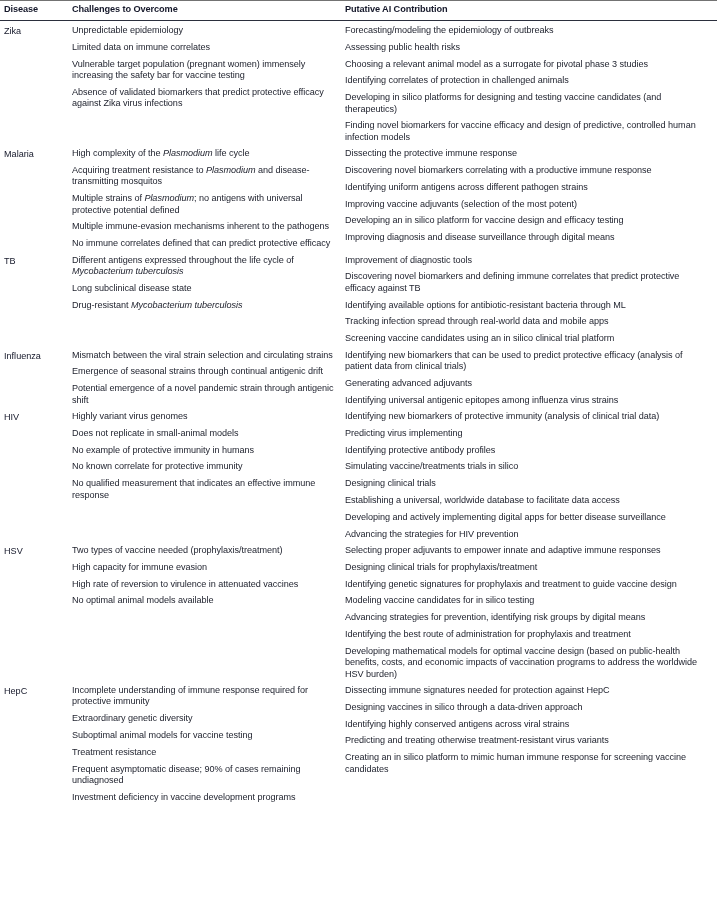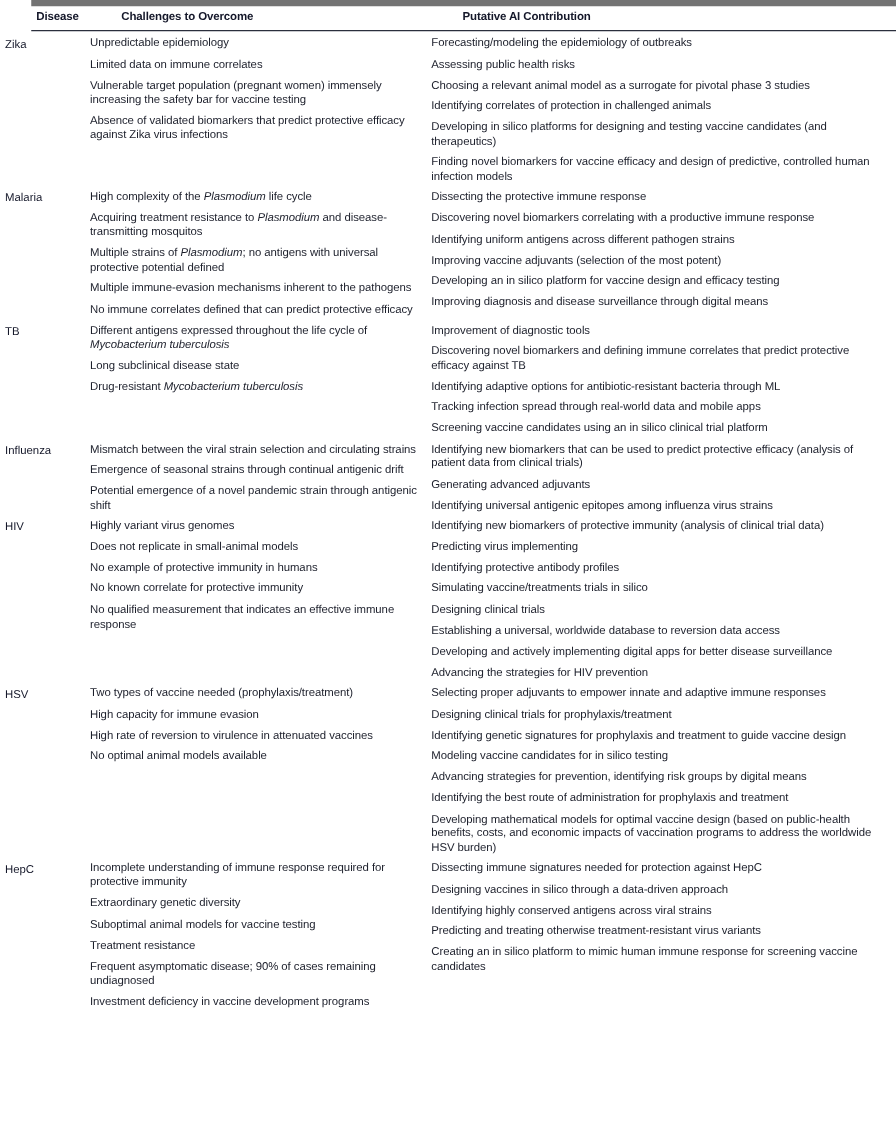--- a/index.html
+++ b/index.html
@@ -19,28 +19,27 @@
 
   #table-root {
     width: 717px;
     position: relative;
     box-sizing: border-box;
     padding: 0;
   }
 
   
   .thead {
-    border-top: 5px solid #737373;
+    border-top: 1px solid #737373;
     border-bottom: 1.6px solid #2b2f3d;
     display: flex;
     align-items: flex-start;
     padding: 2px 0 3px 0;
     height: 14px;
     box-sizing: content-box;
-    margin-left: 25px;
   }
   .th {
     font-weight: bold;
     font-size: 9.2px;
     line-height: 12px;
     letter-spacing: -0.01em;
     color: #15182a;
     white-space: nowrap;
   }
 
@@ -147,21 +146,21 @@
           <ul class="cell-list">
             <li>Different antigens expressed throughout the life cycle of <i>Mycobacterium tuberculosis</i></li>
             <li>Long subclinical disease state</li>
             <li>Drug-resistant <i>Mycobacterium tuberculosis</i></li>
           </ul>
         </div>
         <div class="col-ai">
           <ul class="cell-list">
             <li>Improvement of diagnostic tools</li>
             <li>Discovering novel biomarkers and defining immune correlates that predict protective efficacy against TB</li>
-            <li>Identifying adaptive options for antibiotic-resistant bacteria through ML</li>
+            <li>Identifying available options for antibiotic-resistant bacteria through ML</li>
             <li>Tracking infection spread through real-world data and mobile apps</li>
             <li>Screening vaccine candidates using an in silico clinical trial platform</li>
           </ul>
         </div>
       </div>
       <div class="disease-row">
         <div class="col-disease disease-name">Influenza</div>
         <div class="col-chal">
           <ul class="cell-list">
             <li>Mismatch between the viral strain selection and circulating strains</li>
@@ -188,21 +187,21 @@
             <li>No qualified measurement that indicates an effective immune response</li>
           </ul>
         </div>
         <div class="col-ai">
           <ul class="cell-list">
             <li>Identifying new biomarkers of protective immunity (analysis of clinical trial data)</li>
             <li>Predicting virus implementing</li>
             <li>Identifying protective antibody profiles</li>
             <li>Simulating vaccine/treatments trials in silico</li>
             <li>Designing clinical trials</li>
-            <li>Establishing a universal, worldwide database to reversion data access</li>
+            <li>Establishing a universal, worldwide database to facilitate data access</li>
             <li>Developing and actively implementing digital apps for better disease surveillance</li>
             <li>Advancing the strategies for HIV prevention</li>
           </ul>
         </div>
       </div>
       <div class="disease-row">
         <div class="col-disease disease-name">HSV</div>
         <div class="col-chal">
           <ul class="cell-list">
             <li>Two types of vaccine needed (prophylaxis/treatment)</li>

